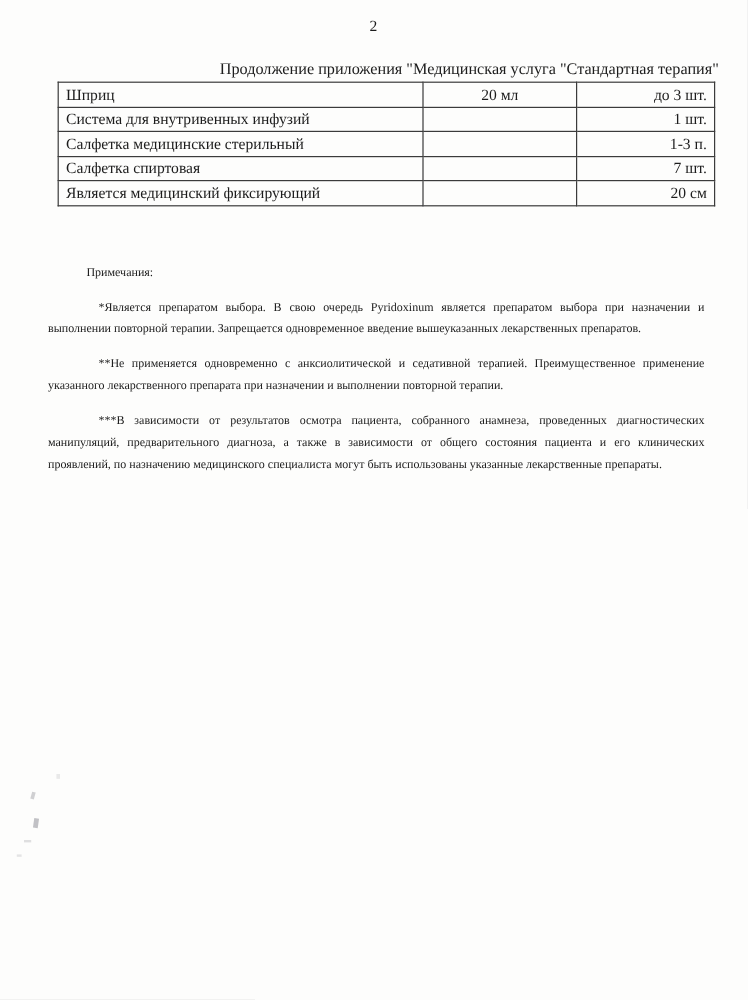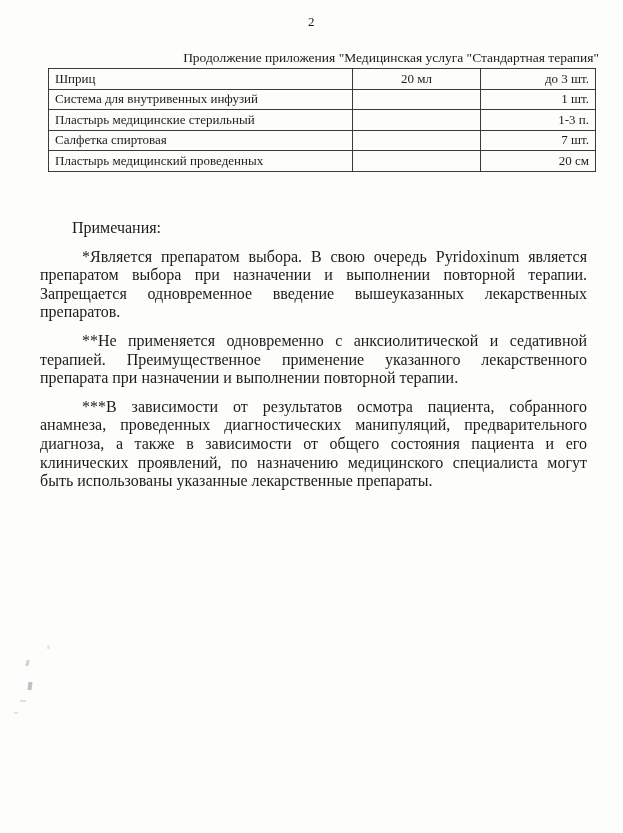--- a/index.html
+++ b/index.html
@@ -59,21 +59,21 @@
 
   td.col-name { width: 304px; text-align: left; }
   td.col-dose { width: 128px; text-align: center; }
   td.col-qty  { width: 115px;  text-align: right; }
 
   .notes {
     position: absolute;
     top: 219px;
     left: 30px;
     width: 567px;
-    font-size: 16px;
+    font-size: 10px;
     line-height: 18.6px;
   }
 
   .notes .notes-title {
     text-indent: 42px;
     text-align: left;
   }
 
   .notes p.note {
     margin: 10px;
@@ -108,31 +108,31 @@
         <td class="col-name">Шприц</td>
         <td class="col-dose">20 мл</td>
         <td class="col-qty">до 3 шт.</td>
       </tr>
       <tr>
         <td class="col-name">Система для внутривенных инфузий</td>
         <td class="col-dose"></td>
         <td class="col-qty">1 шт.</td>
       </tr>
       <tr>
-        <td class="col-name">Пластырь медицинские стерильный</td>
+        <td class="col-name">Салфетка медицинские стерильный</td>
         <td class="col-dose"></td>
         <td class="col-qty">1-3 п.</td>
       </tr>
       <tr>
         <td class="col-name">Салфетка спиртовая</td>
         <td class="col-dose"></td>
         <td class="col-qty">7 шт.</td>
       </tr>
       <tr>
-        <td class="col-name">Пластырь медицинский проведенных</td>
+        <td class="col-name">Является медицинский фиксирующий</td>
         <td class="col-dose"></td>
         <td class="col-qty">20 см</td>
       </tr>
     </tbody>
   </table>
 
   <div class="notes">
     <p class="notes-title">Примечания:</p>
     <p class="note">*Является препаратом выбора. В свою очередь Pyridoxinum является препаратом выбора при назначении и выполнении повторной терапии. Запрещается одновременное введение вышеуказанных лекарственных препаратов.</p>
     <p class="note">**Не применяется одновременно с анксиолитической и седативной терапией. Преимущественное применение указанного лекарственного препарата при назначении и выполнении повторной терапии.</p>

